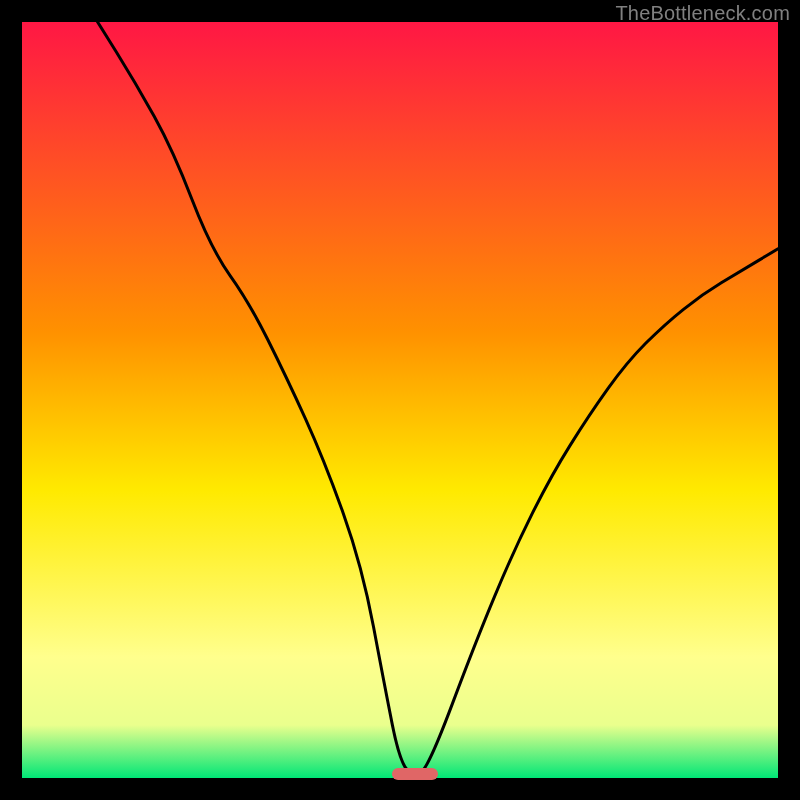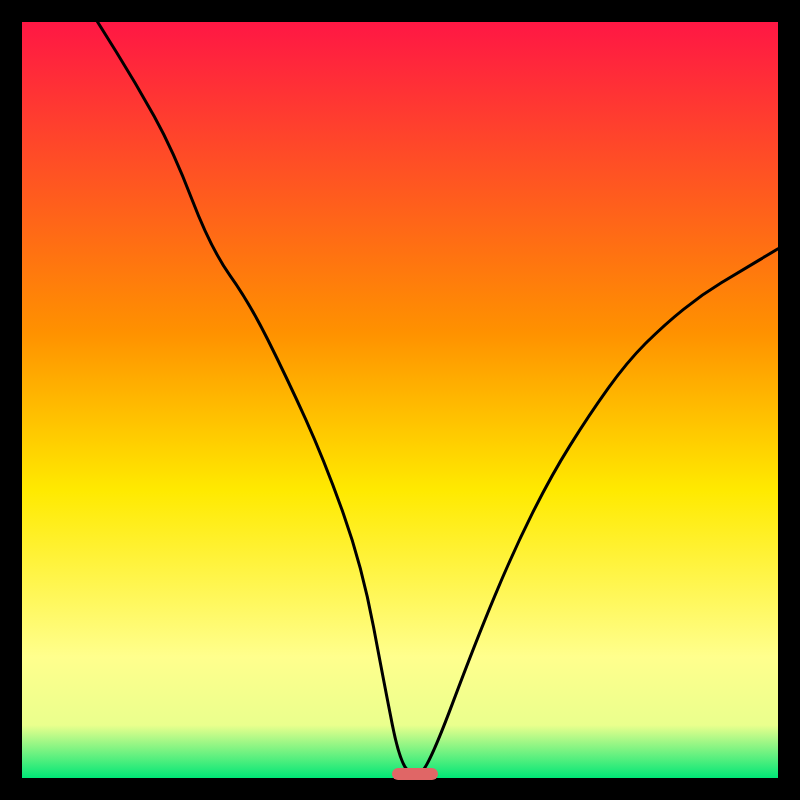--- a/index.html
+++ b/index.html
@@ -61,13 +61,14 @@
       <rect x="0" y="0" width="756" height="756" fill="url(#bg)"></rect>
     </svg>
 
     <svg class="curve" id="curve-svg" viewBox="0 0 756 756" preserveAspectRatio="none">
       <path id="curve-path" d="M 75.6 0.0 Q 75.6 0.0 94.5 30.2 Q 113.4 60.5 132.3 94.5 Q 151.2 128.5 170.1 177.7 Q 189.0 226.8 207.9 253.3 Q 226.8 279.7 245.7 317.5 Q 264.6 355.3 283.5 396.9 Q 302.4 438.5 321.3 491.4 Q 340.2 544.3 351.5 604.8 Q 362.9 665.3 370.4 703.1 Q 378.0 740.9 385.6 748.4 Q 393.1 756.0 400.7 748.4 Q 408.2 740.9 430.9 680.4 Q 453.6 619.9 472.5 574.6 Q 491.4 529.2 510.3 491.4 Q 529.2 453.6 548.1 423.4 Q 567.0 393.1 585.9 366.7 Q 604.8 340.2 623.7 321.3 Q 642.6 302.4 661.5 287.3 Q 680.4 272.2 699.3 260.8 Q 718.2 249.5 737.1 238.1 L 756.0 226.8" fill="none" stroke="#000000" stroke-width="3" stroke-linecap="round"></path>
     </svg>
 
     <div class="marker" id="marker" style="left: 370.44px; width: 45.36px; top: 746px; background: rgb(224, 102, 102);"></div>
   </div>
 
+  <div class="attribution">TheBottleneck.com</div>
 </div>
 
 </body></html>

